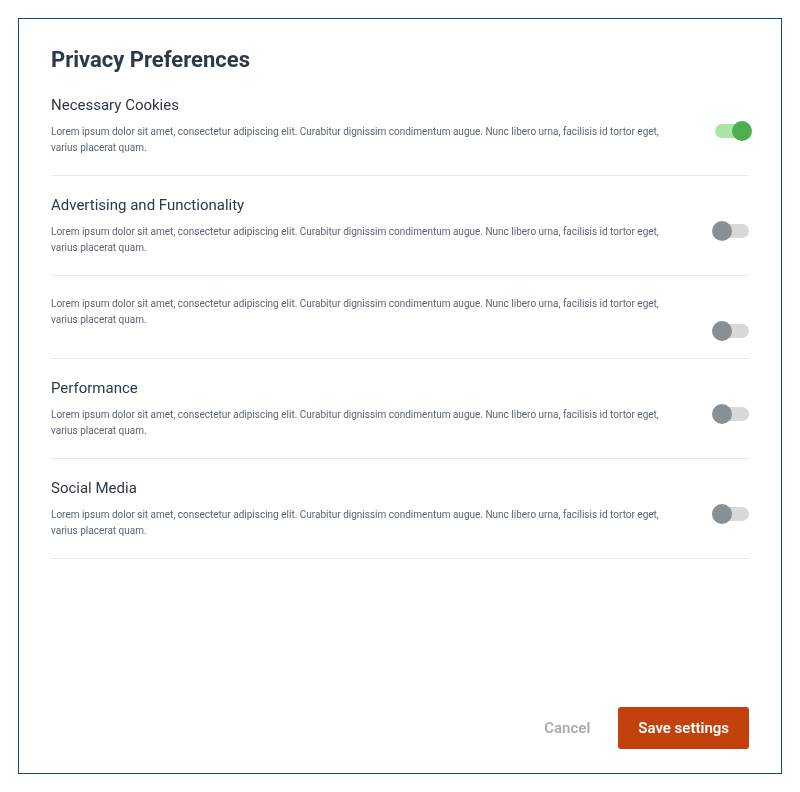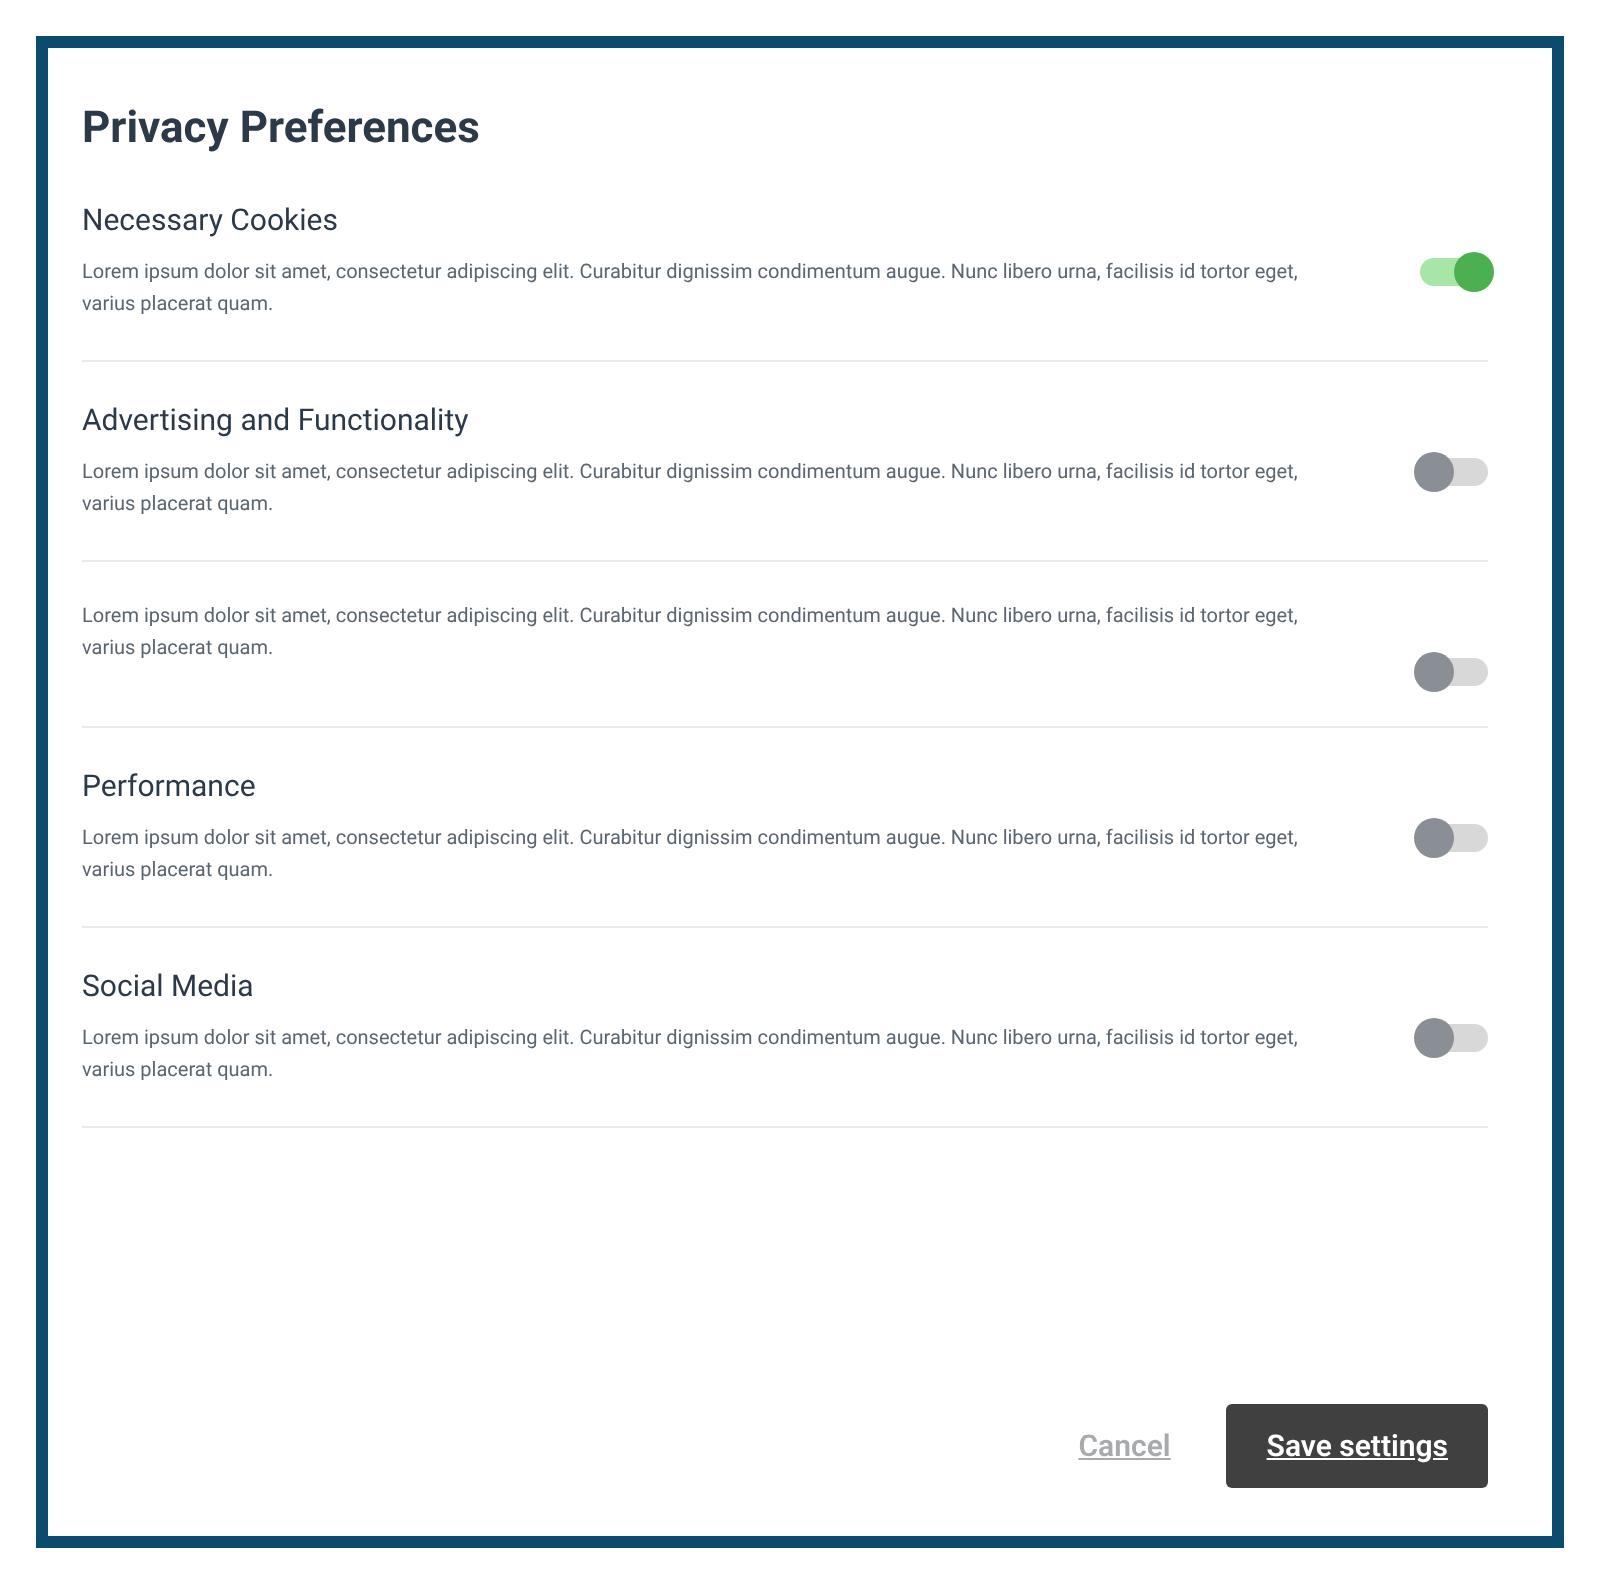--- a/index.html
+++ b/index.html
@@ -8,24 +8,24 @@
       box-sizing: border-box;
     }
     body {
       font-family: -apple-system, BlinkMacSystemFont, "Segoe UI", Roboto, "Helvetica Neue", Arial, sans-serif;
       background: #fff;
       width: 800px;
       height: 792px;
       padding: 18px;
     }
     .panel {
-      border: 6px solid #0c4a6e;
+      border: 1px solid #0c4a6e;
       width: 100%;
       height: 100%;
-      padding: 28px 32px 24px 17px;
+      padding: 28px 32px 24px 32px;
       display: flex;
       flex-direction: column;
     }
     .panel-title {
       font-size: 22px;
       font-weight: 700;
       color: #2b3948;
       margin-bottom: 24px;
     }
     .categories {
@@ -100,28 +100,27 @@
       margin-top: 8px;
     }
     .btn {
       font-size: 15px;
       font-weight: 600;
       padding: 12px 20px;
       border-radius: 3px;
       cursor: pointer;
       border: none;
       font-family: inherit;
-      text-decoration: underline;
     }
     .btn-cancel {
       background: transparent;
       color: #a7abae;
     }
     .btn-save {
-      background: #404040;
+      background: #c2410c;
       color: #fff;
     }
   </style>
 </head>
 <body>
 
 <div class="panel">
   <h1 class="panel-title">Privacy Preferences</h1>
 
   <div class="categories">

